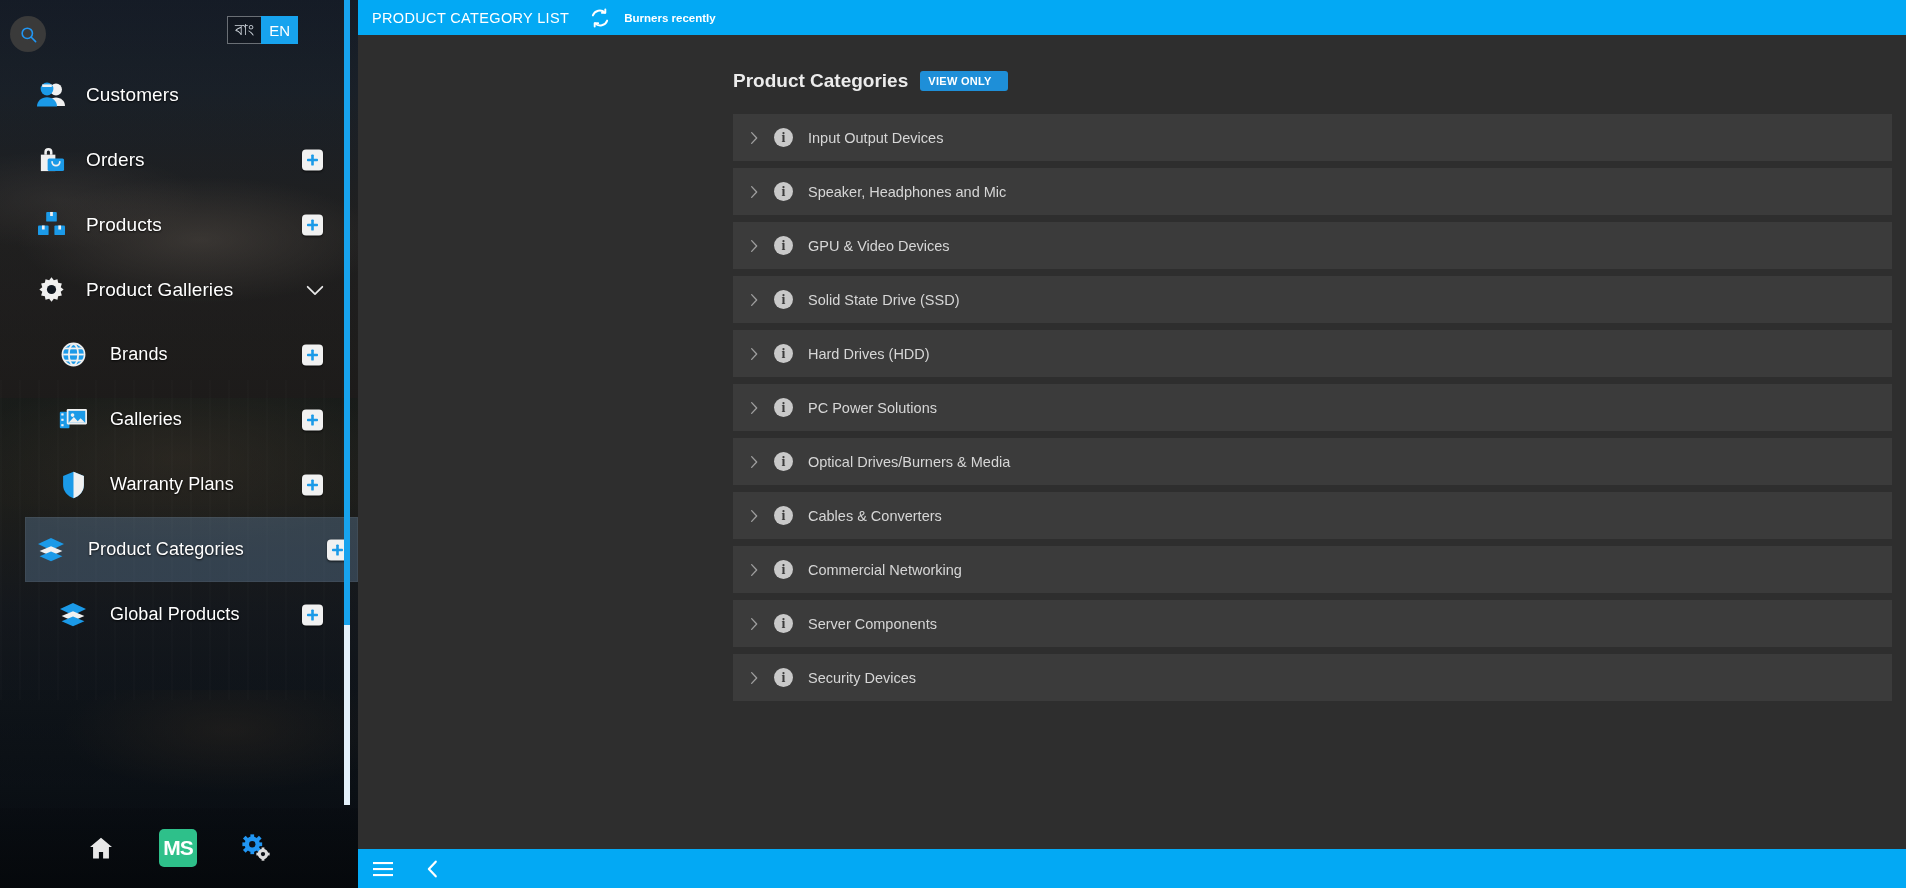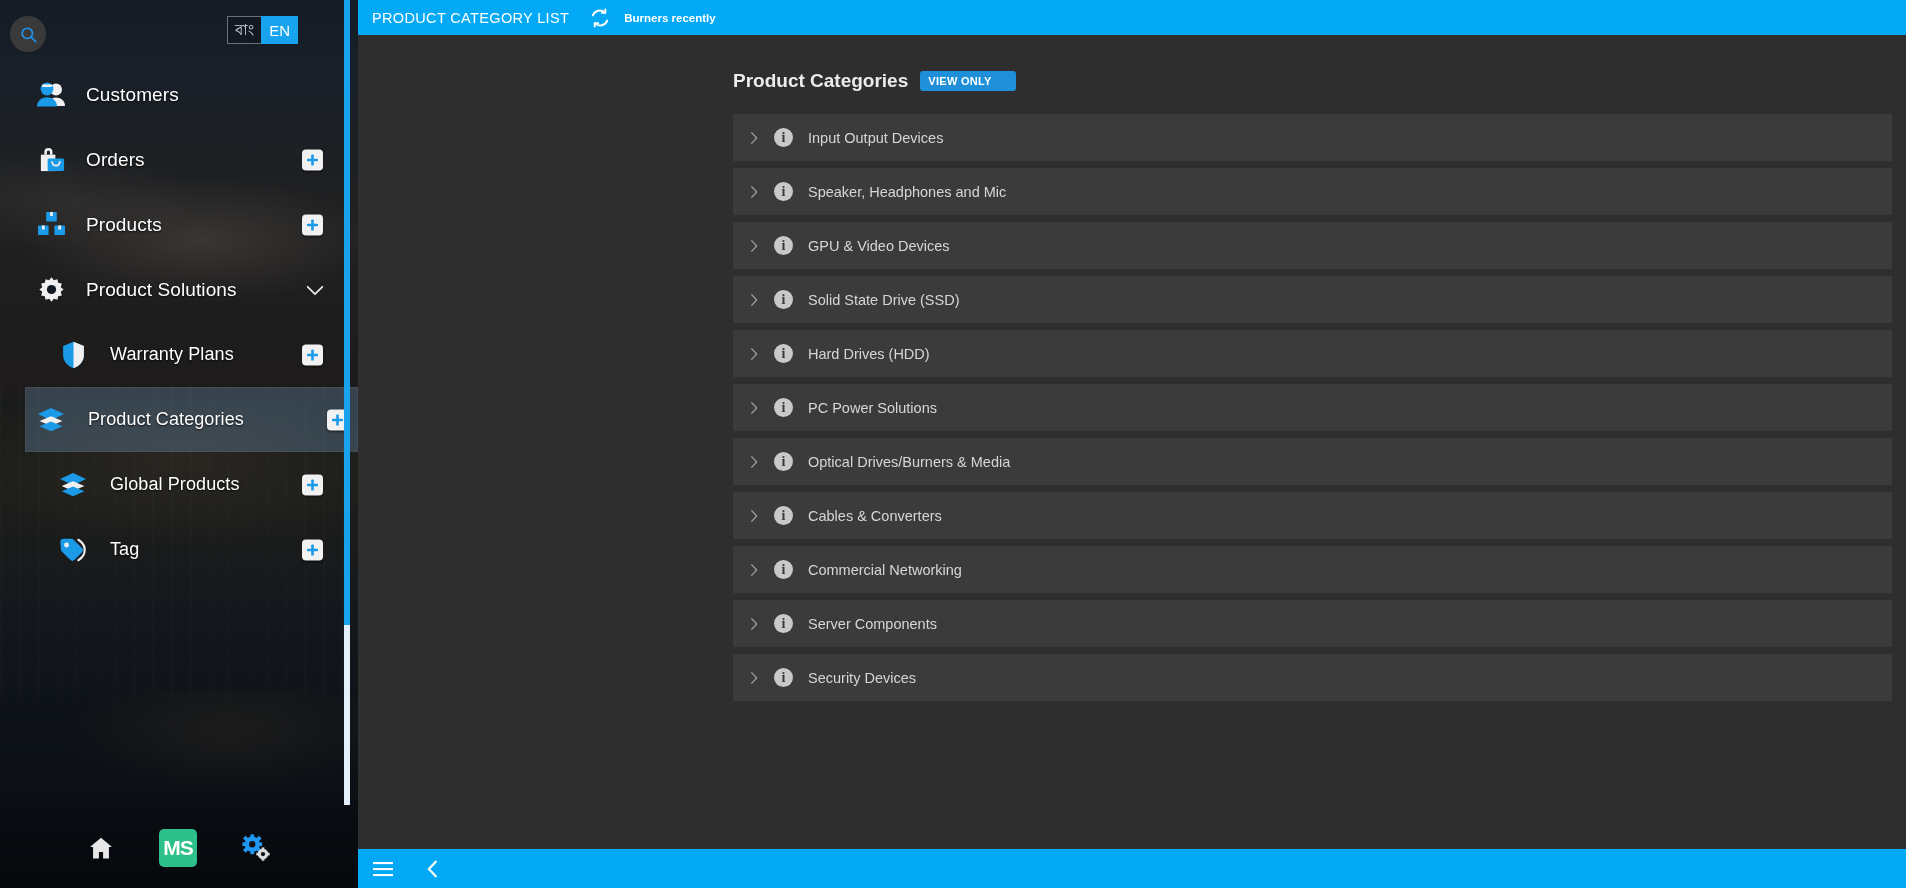--- a/index.html
+++ b/index.html
@@ -159,21 +159,21 @@
     width: 1548px; height: 810px; overflow: hidden;
   }
   #page-head {
     display: flex; align-items: center;
     margin: 31px 0 0 375px;
   }
   #page-title { color: #ececec; font-size: 19px; }
   #view-only-badge {
     margin-left: 12px; background: #1e8fd8; color: #ffffff;
     font-size: 11px; font-weight: 700; letter-spacing: .3px;
-    padding: 4px 24px 4px 8px; border-radius: 3px;
+    padding: 4px 16px 4px 8px; border-radius: 3px;
   }
 
   #cat-list { margin-top: 22px; }
   .cat-row {
     position: relative;
     margin: 0 0 7px 375px; width: 1159px; height: 47px;
     background: #3b3b3b; display: flex; align-items: center; cursor: pointer;
   }
   .cat-chevron {
     margin-left: 12px; width: 18px; height: 18px;
@@ -272,24 +272,68 @@
             </svg>
           </span>
         </div>
         <div class="nav-item">
           <span class="ic">
             <svg width="27" height="27" viewBox="0 0 24 24">
         <path fill="#f0f0f0" d="M12 1.2l2.1 2.6 3.2-1 .6 3.3 3.3.6-1 3.2 2.6 2.1-2.6 2.1 1 3.2-3.3.6-.6 3.3-3.2-1L12 22.8l-2.1-2.6-3.2 1-.6-3.3-3.3-.6 1-3.2L1.2 12l2.6-2.1-1-3.2 3.3-.6.6-3.3 3.2 1z"></path>
         <circle cx="12" cy="12" r="4.1" fill="#121821"></circle>
             </svg>
           </span>
-          <span class="lbl">Product Solutions</span>
+          <span class="lbl">Product Galleries</span>
           <span class="chev-down"><svg width="22" height="22" viewBox="0 0 24 24" fill="none" stroke="#e8e8e8" stroke-width="1.9" stroke-linecap="round" stroke-linejoin="round">
       <polyline points="4,8.5 12,16.5 20,8.5"></polyline>
             </svg></span>
+        </div>
+        <div class="nav-item sub">
+          <span class="ic">
+            <svg width="27" height="27" viewBox="0 0 24 24">
+        <circle cx="12" cy="12" r="10.6" fill="#f0f0f0"></circle>
+        <circle cx="12" cy="12" r="9.2" fill="#1b9ae8"></circle>
+        <g fill="none" stroke="#f0f0f0" stroke-width="1.6">
+          <ellipse cx="12" cy="12" rx="4.1" ry="9.2"></ellipse>
+          <line x1="2.8" y1="12" x2="21.2" y2="12"></line>
+          <line x1="4.3" y1="6.6" x2="19.7" y2="6.6"></line>
+          <line x1="4.3" y1="17.4" x2="19.7" y2="17.4"></line>
+        </g>
+            </svg>
+          </span>
+          <span class="lbl">Brands</span>
+          <span class="plus-btn">
+            <svg width="13" height="13" viewBox="0 0 14 14">
+      <rect x="5.6" y="1" width="2.8" height="12" rx="1" fill="#1b9ae8"></rect>
+      <rect x="1" y="5.6" width="12" height="2.8" rx="1" fill="#1b9ae8"></rect>
+            </svg>
+          </span>
+        </div>
+        <div class="nav-item sub">
+          <span class="ic">
+            <svg width="29" height="26" viewBox="0 0 30 27">
+        <rect x="0.8" y="5" width="10" height="17" rx="1" fill="#1b9ae8"></rect>
+        <g fill="#f0f0f0">
+                <rect x="2.3" y="6.6" width="2.4" height="2.2"></rect>
+                <rect x="2.3" y="12.2" width="2.4" height="2.2"></rect>
+                <rect x="2.3" y="17.8" width="2.4" height="2.2"></rect>
+              </g>
+        <rect x="8" y="2.2" width="21" height="16" rx="1.2" fill="#f0f0f0"></rect>
+        <rect x="9.8" y="4" width="17.4" height="12.4" fill="#1b9ae8"></rect>
+        <circle cx="14" cy="8.4" r="1.9" fill="#f0f0f0"></circle>
+        <path d="M9.8 16.4l5.6-6 4 4.4 3-3.2 4.8 4.8z" fill="#f0f0f0"></path>
+            </svg>
+          </span>
+          <span class="lbl">Galleries</span>
+          <span class="plus-btn">
+            <svg width="13" height="13" viewBox="0 0 14 14">
+      <rect x="5.6" y="1" width="2.8" height="12" rx="1" fill="#1b9ae8"></rect>
+      <rect x="1" y="5.6" width="12" height="2.8" rx="1" fill="#1b9ae8"></rect>
+            </svg>
+          </span>
         </div>
         <div class="nav-item sub">
           <span class="ic">
             <svg width="25" height="28" viewBox="0 0 24 28">
         <path d="M12 .8 22.4 5v9c0 6.2-4.4 11.2-10.4 13.2C6 25.2 1.6 20.2 1.6 14V5z" fill="#1b9ae8"></path>
         <path d="M12 .8 22.4 5v9c0 6.2-4.4 11.2-10.4 13.2z" fill="#f0f0f0"></path>
             </svg>
           </span>
           <span class="lbl">Warranty Plans</span>
           <span class="plus-btn">
@@ -317,36 +361,20 @@
         </div>
         <div class="nav-item sub">
           <span class="ic">
             <svg width="28" height="26" viewBox="0 0 28 26">
         <path d="M14 1 27 7.1 14 13.2 1 7.1z" fill="#1b9ae8"></path>
         <path d="M14 9.2 25.4 14 14 18.9 2.6 14z" fill="#f0f0f0"></path>
         <path d="M14 14.6 25.4 19.3 14 24.2 2.6 19.3z" fill="#1b9ae8"></path>
             </svg>
           </span>
           <span class="lbl">Global Products</span>
-          <span class="plus-btn">
-            <svg width="13" height="13" viewBox="0 0 14 14">
-      <rect x="5.6" y="1" width="2.8" height="12" rx="1" fill="#1b9ae8"></rect>
-      <rect x="1" y="5.6" width="12" height="2.8" rx="1" fill="#1b9ae8"></rect>
-            </svg>
-          </span>
-        </div>
-        <div class="nav-item sub">
-          <span class="ic">
-            <svg width="29" height="26" viewBox="0 0 30 26">
-        <path d="M1.4 4.6A3.2 3.2 0 0 1 4.6 1.4h8.2c.9 0 1.7.35 2.3.95l8.6 8.6a3.2 3.2 0 0 1 0 4.6l-7.6 7.6a3.2 3.2 0 0 1-4.6 0l-8.6-8.6a3.2 3.2 0 0 1-.95-2.3z" fill="#1b9ae8"></path>
-        <circle cx="7.8" cy="7.8" r="2.5" fill="#f0f0f0"></circle>
-        <path d="M20 2.4c4.8 3 6.6 7.4 6.6 10.6s-1.8 7.6-6.6 10.6" fill="none" stroke="#f0f0f0" stroke-width="2.2" stroke-linecap="round"></path>
-            </svg>
-          </span>
-          <span class="lbl">Tag</span>
           <span class="plus-btn">
             <svg width="13" height="13" viewBox="0 0 14 14">
       <rect x="5.6" y="1" width="2.8" height="12" rx="1" fill="#1b9ae8"></rect>
       <rect x="1" y="5.6" width="12" height="2.8" rx="1" fill="#1b9ae8"></rect>
             </svg>
           </span>
         </div>
       </nav>
 
     <div class="sb-scroll-track"></div>

